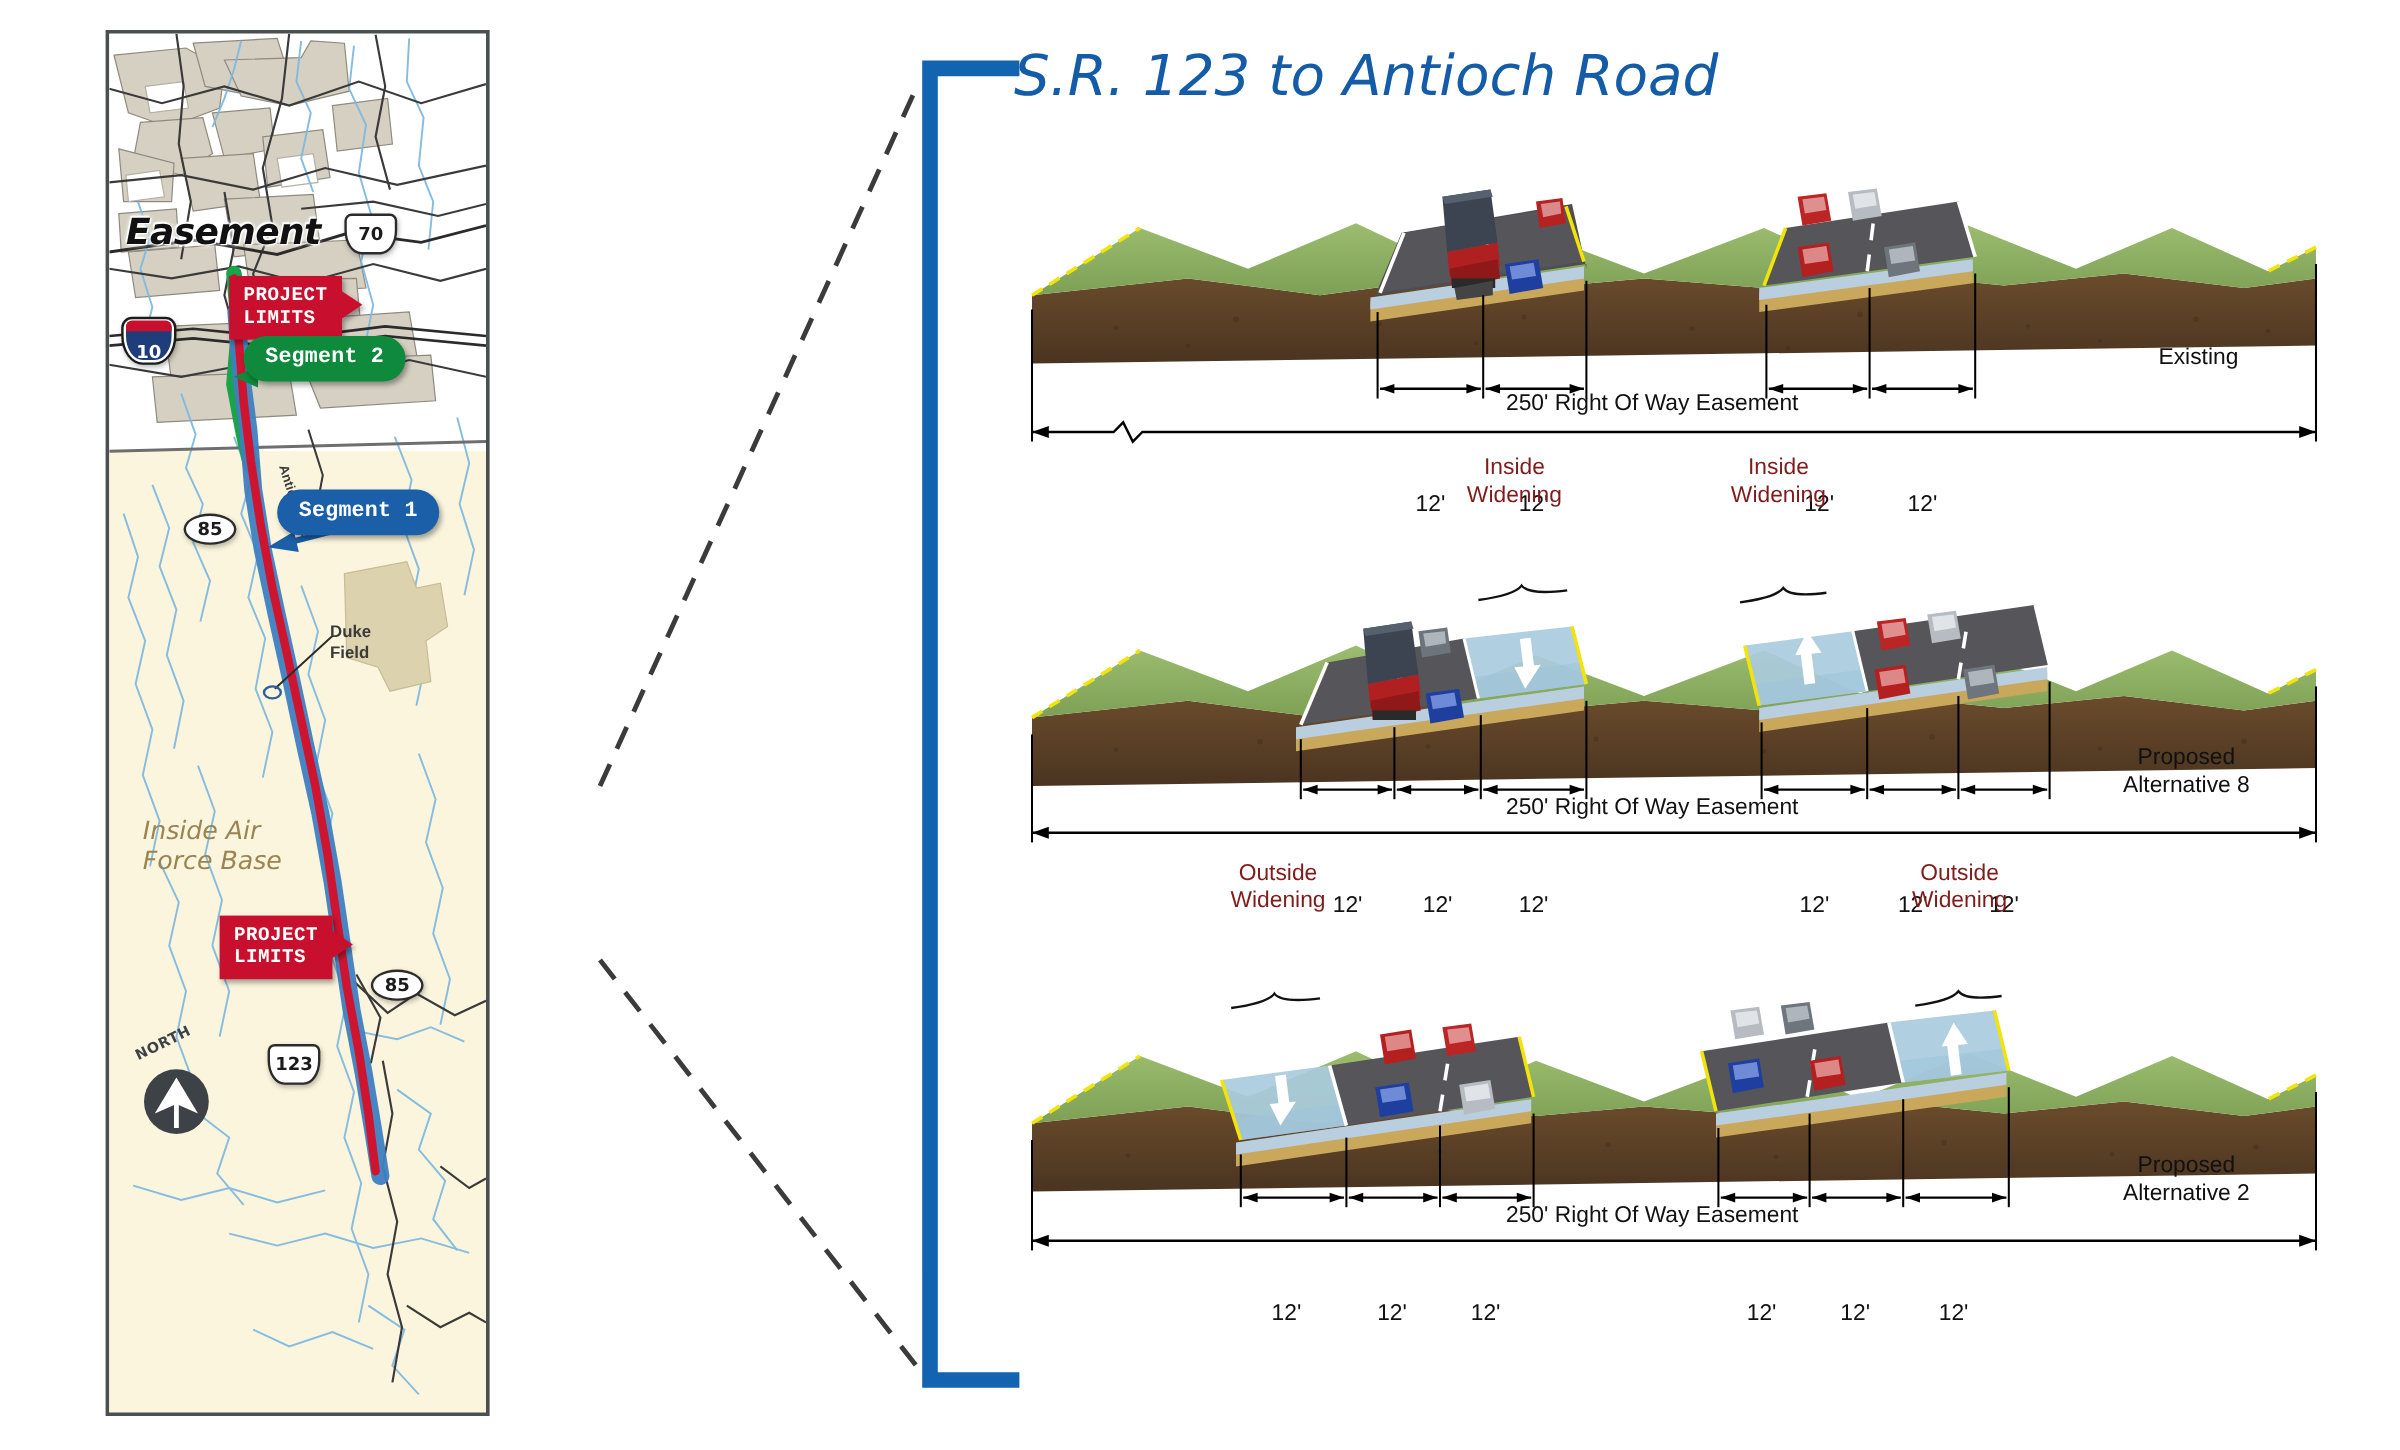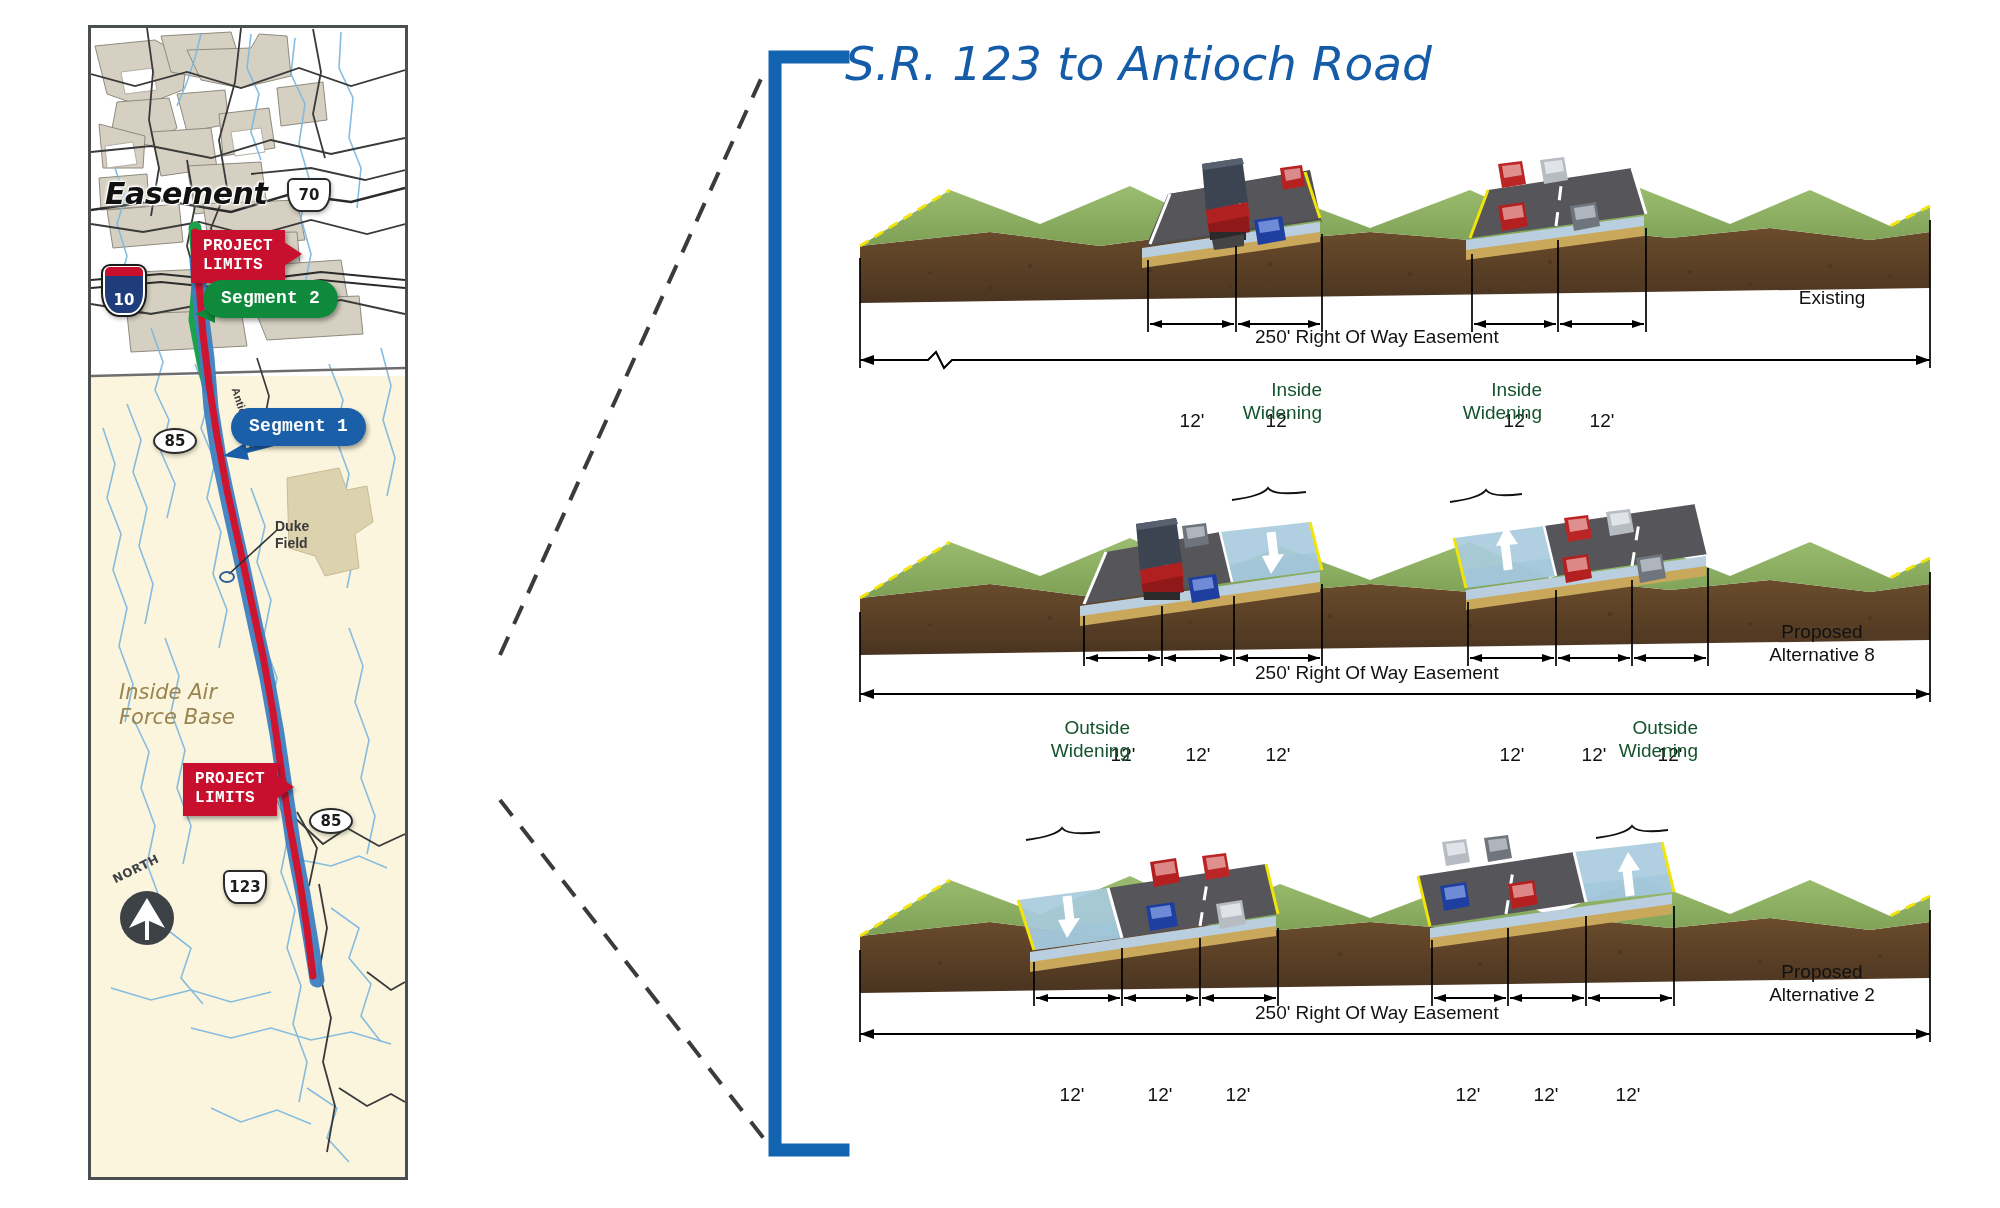--- a/index.html
+++ b/index.html
@@ -96,21 +96,21 @@
     background: #fff; border: 2px solid #2b2b2b;
     border-radius: 50%;
     width: 44px; height: 26px; font-size: 15px;
   }
   .shield-us {
     background: #fff; border: 2px solid #2b2b2b;
     width: 44px; height: 34px; font-size: 15px;
     border-radius: 6px 6px 14px 14px / 6px 6px 20px 20px;
   }
   .shield-i {
-    width: 42px; height: 49px; font-size: 15px; color: #fff;
+    width: 42px; height: 36px; font-size: 15px; color: #fff;
     background: #1f3d7a;
     border-radius: 7px 7px 16px 16px / 7px 7px 22px 22px;
     border: 2px solid #fff;
     box-shadow: 0 0 0 2px #1b1b1b;
     padding-top: 18px;
     text-align: center;
   }
   .shield-i .i-top {
     position: absolute; top: -1px; left: 0; right: 0; height: 9px;
     background: #c8102e;
@@ -148,23 +148,23 @@
   #xsec-alt1     { left: 850px; top: 440px;  width: 1090px; height: 290px; }
   #xsec-alt2     { left: 850px; top: 780px;  width: 1090px; height: 290px; }
 
   .xsec-label {
     position: absolute; right: 0; text-align: center;
     font-family: "Liberation Sans", sans-serif;
     font-size: 19px; line-height: 23px; color: #111;
     white-space: nowrap;
   }
   .widen-label {
-    position: absolute; text-align: right;
+    position: absolute; text-align: center;
     font-family: "Liberation Sans", sans-serif;
-    font-size: 19px; line-height: 23px; color: #14532d;
+    font-size: 19px; line-height: 23px; color: #7f1d1d;
     white-space: nowrap;
   }
   .dim-text {
     position: absolute;
     font-family: "Liberation Sans", sans-serif;
     font-size: 19px; color: #111;
     text-align: center; white-space: nowrap;
   }
   .row-text {
     position: absolute;

